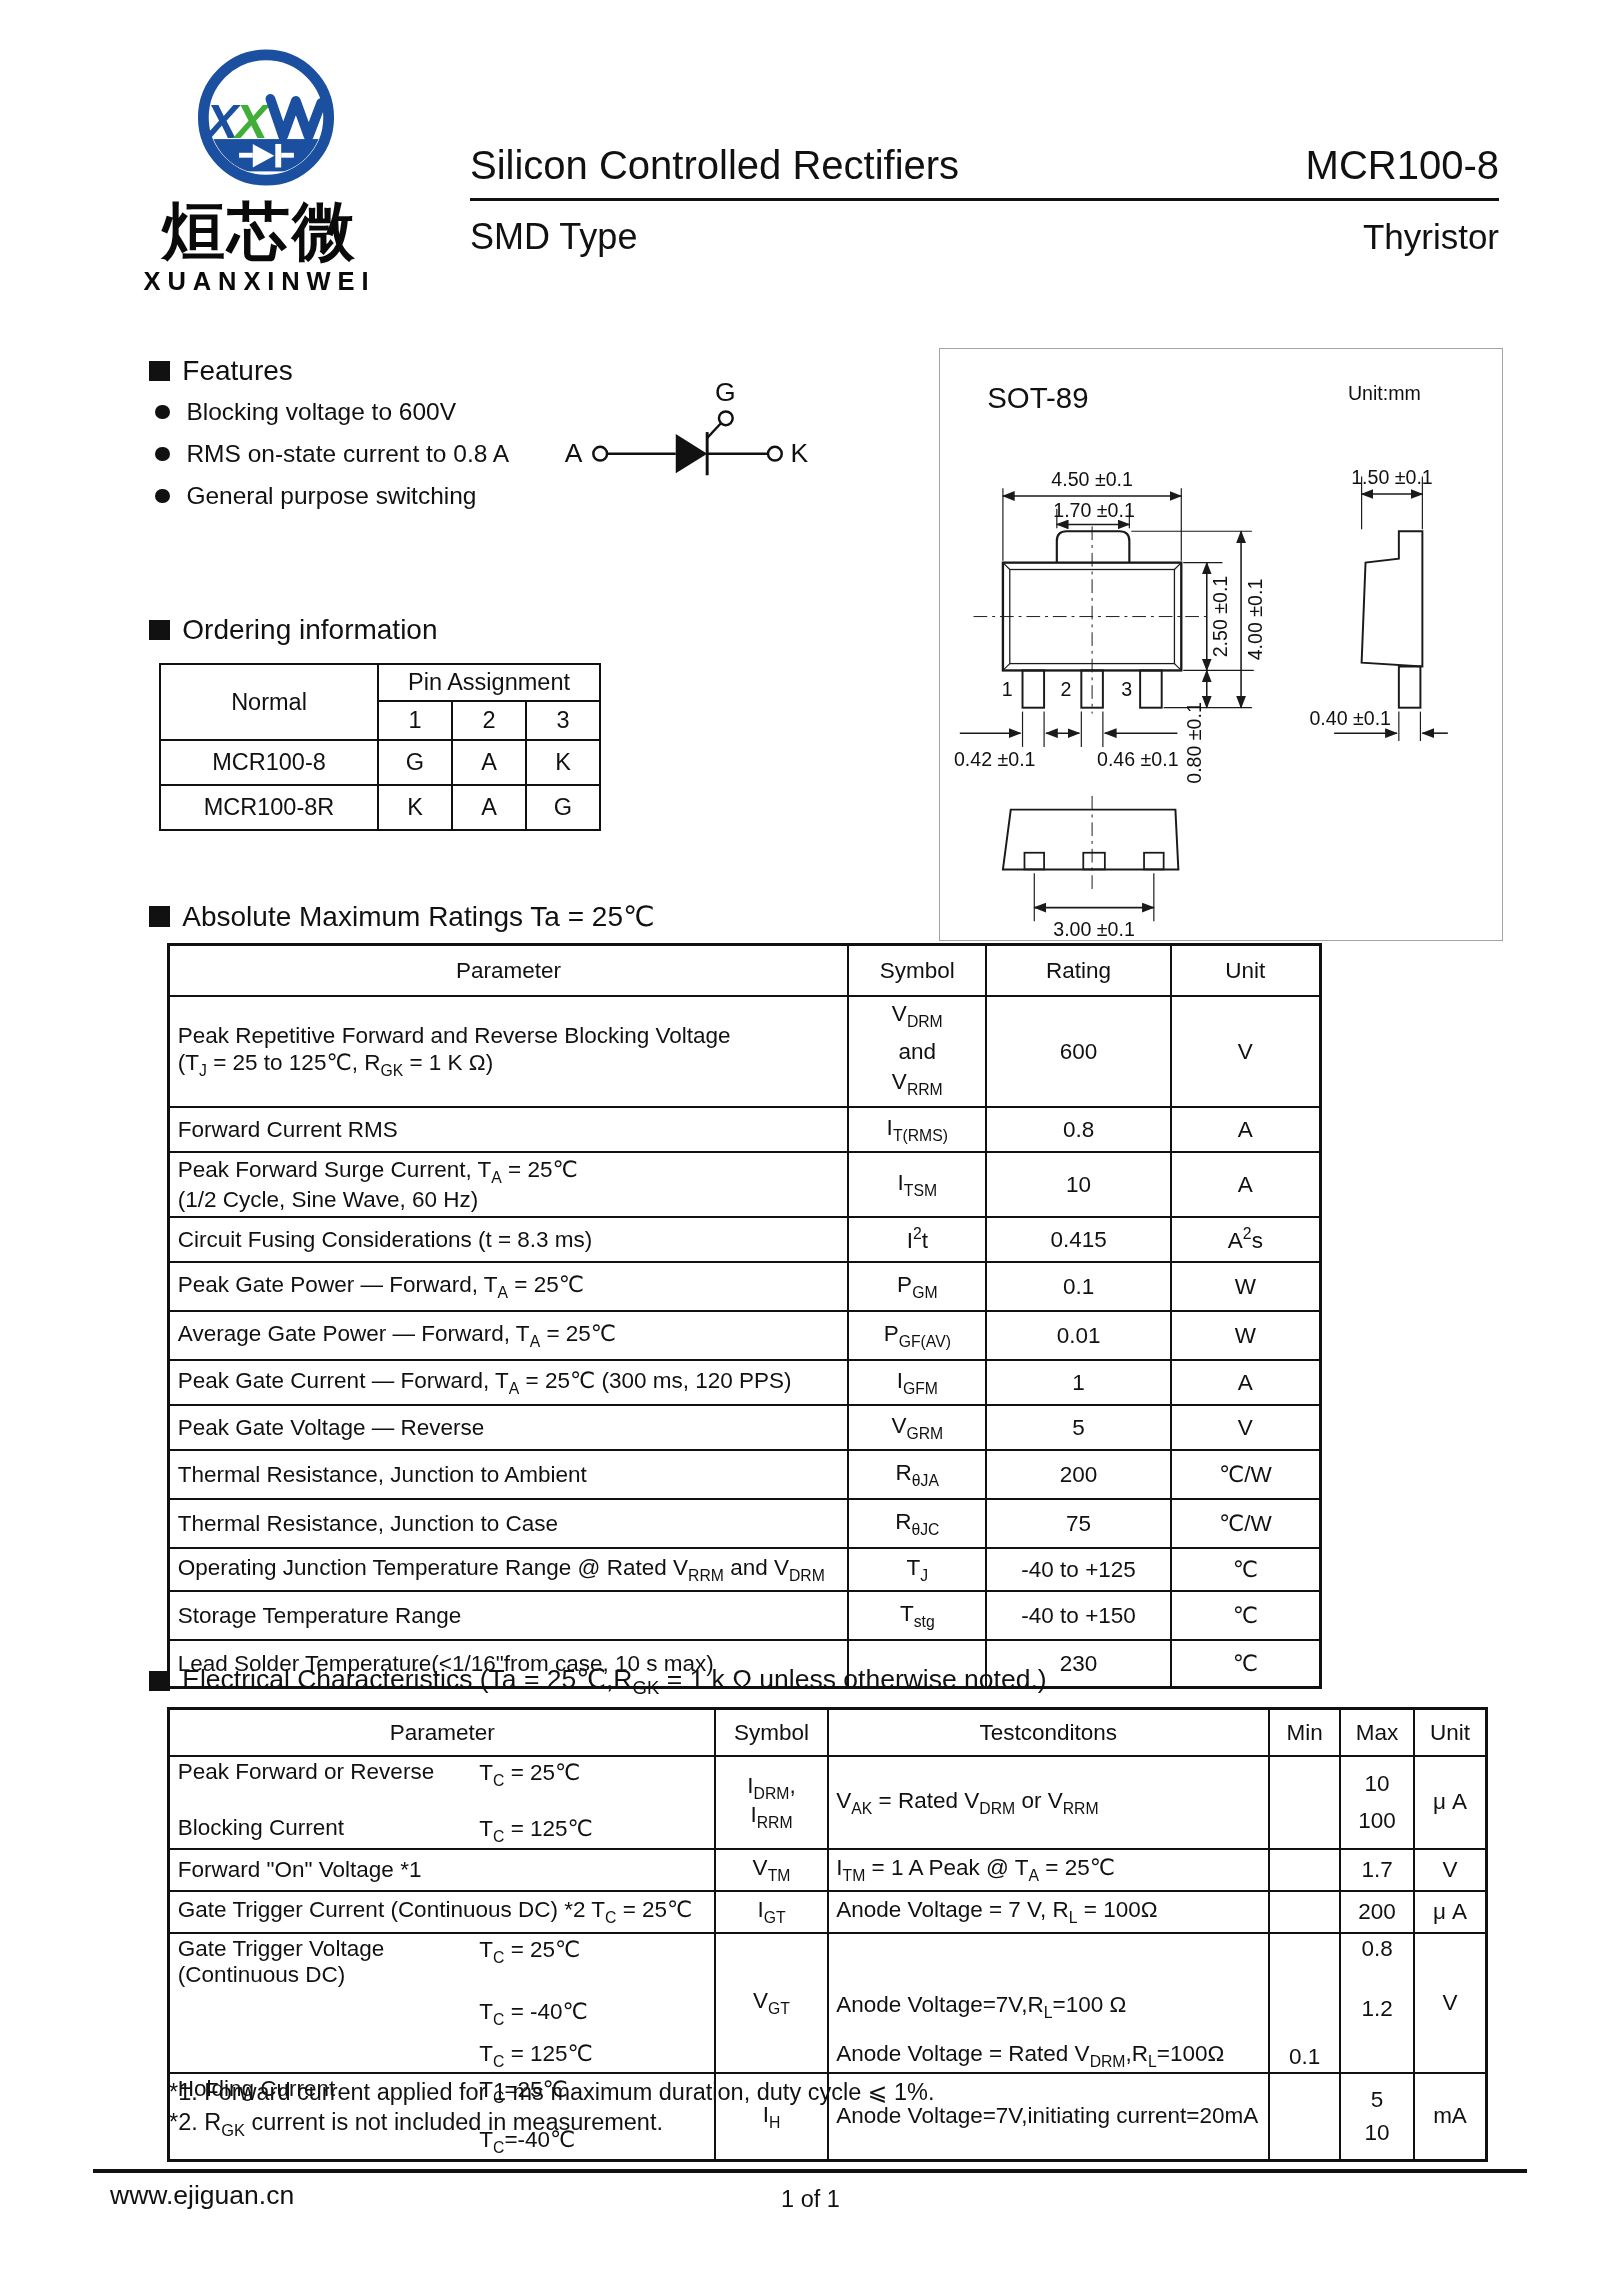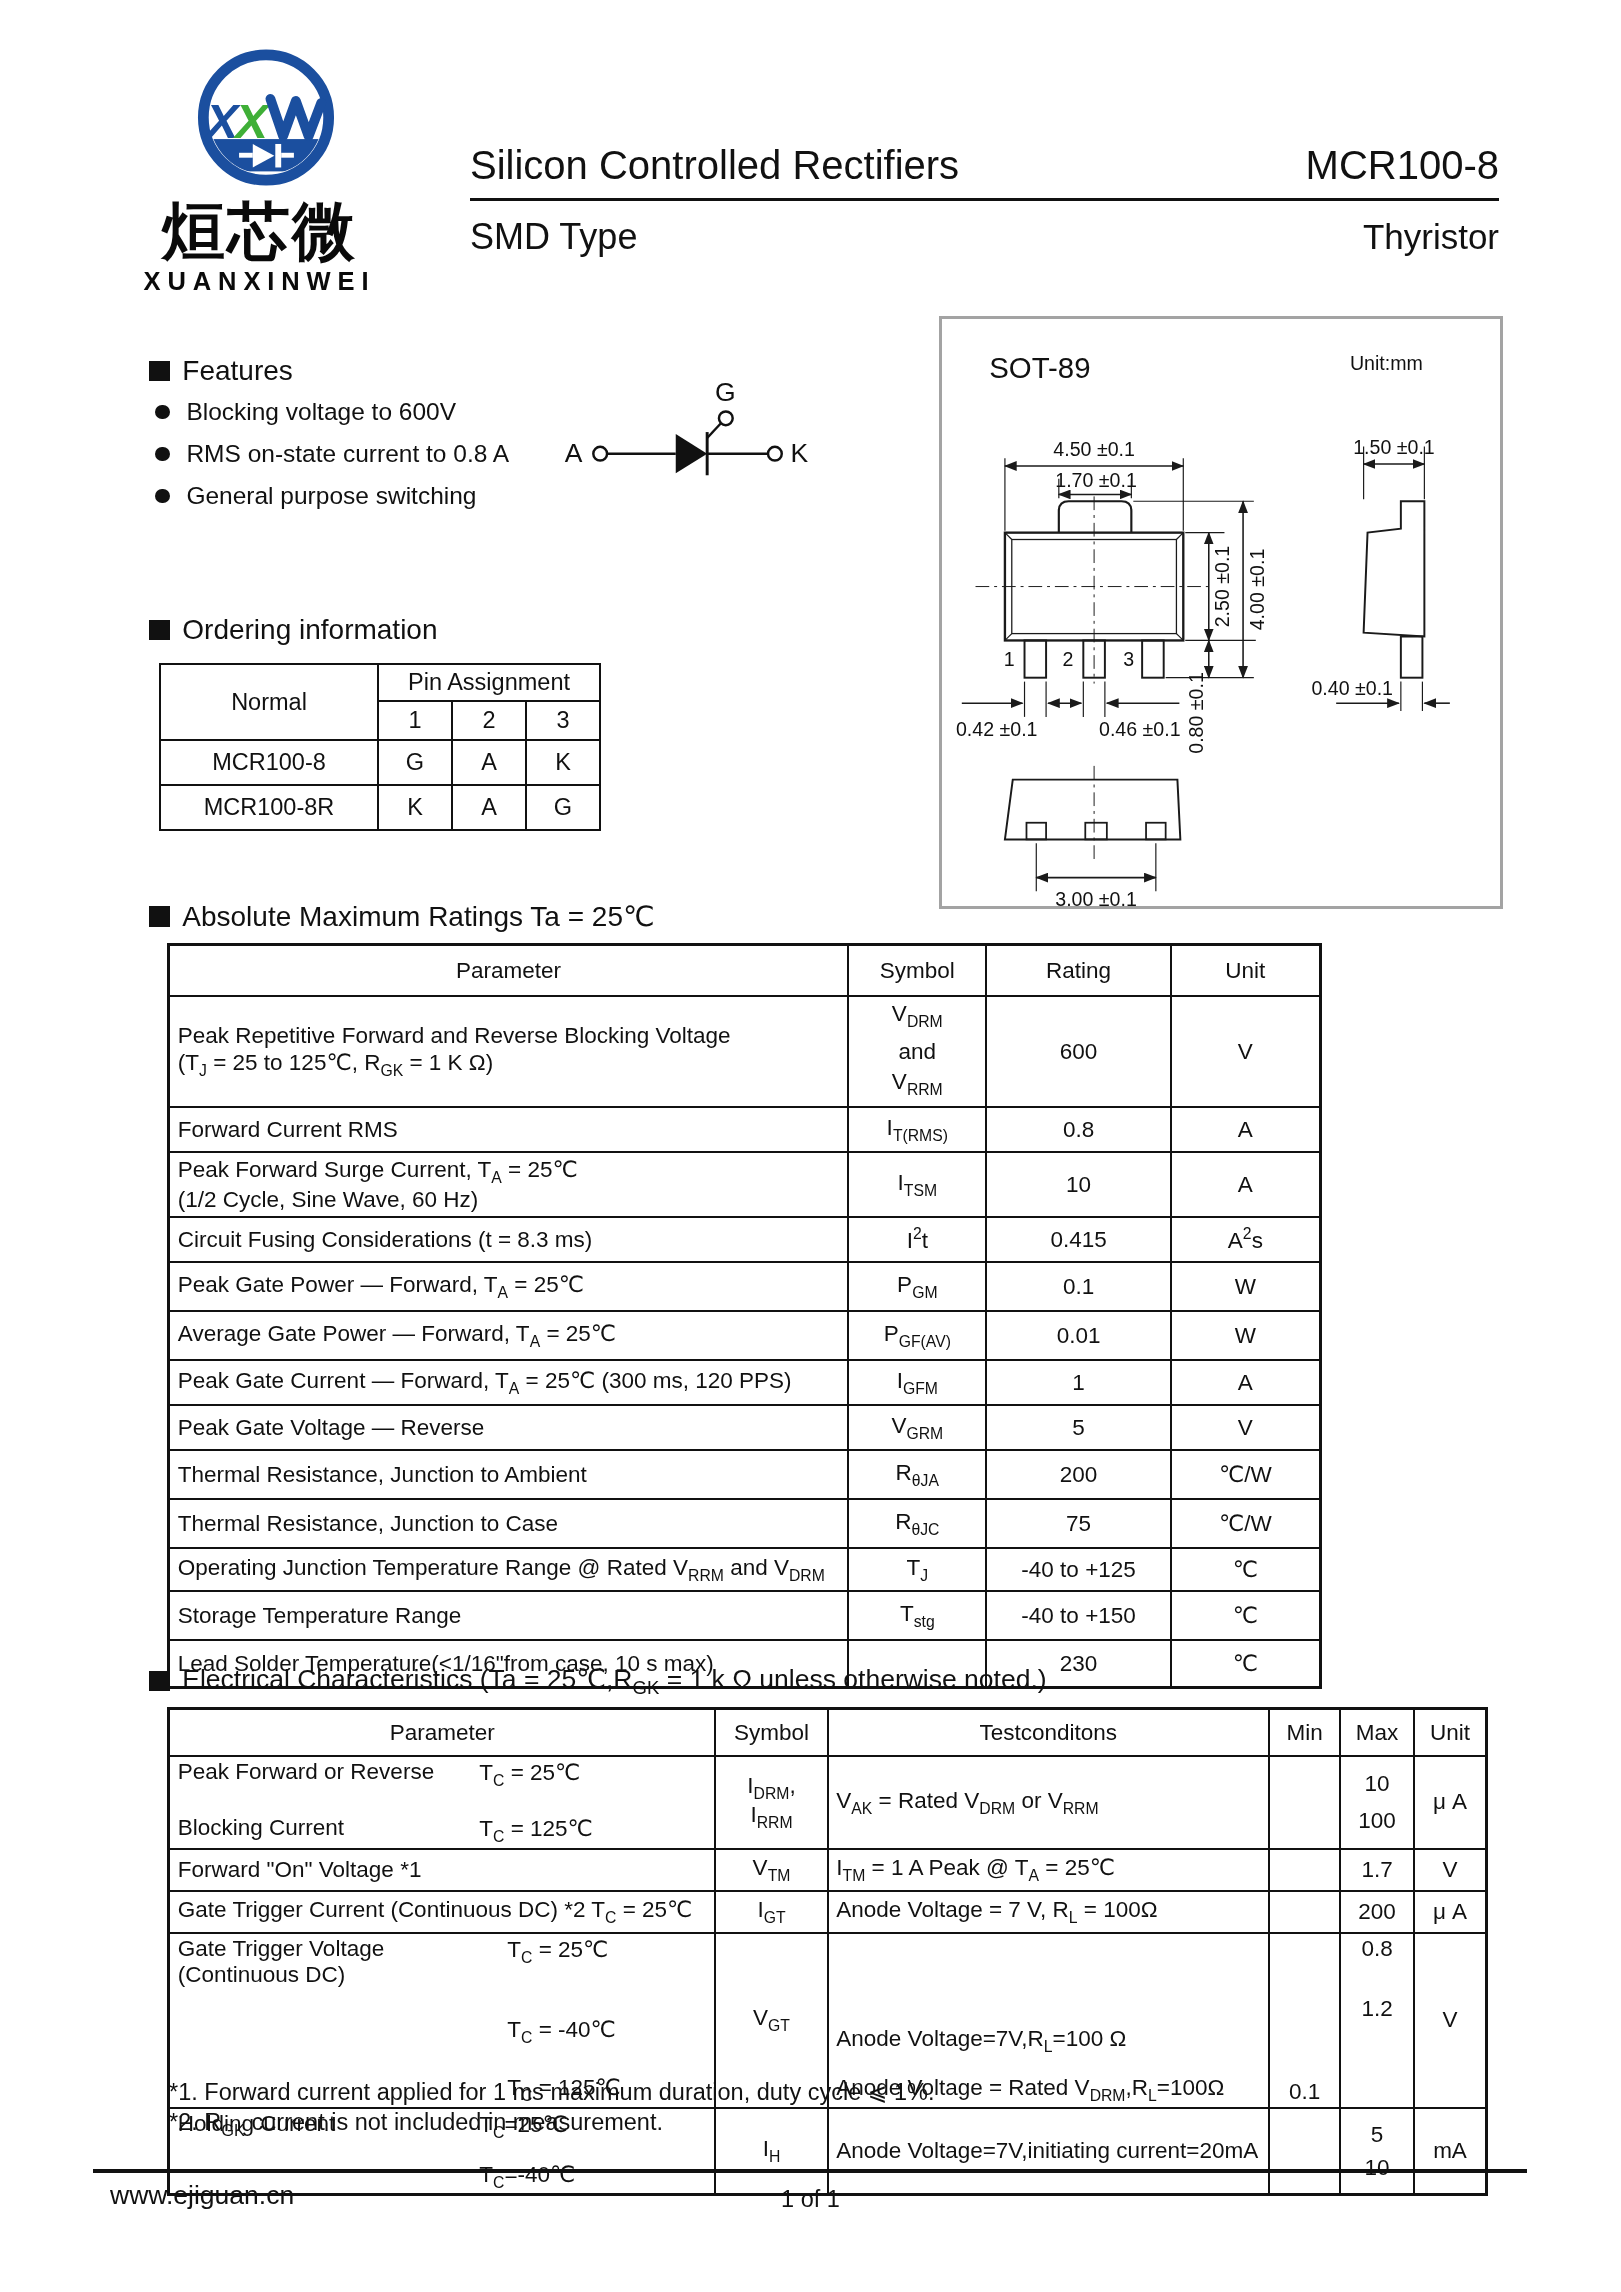--- a/index.html
+++ b/index.html
@@ -28,21 +28,21 @@
   
   .sect{position:absolute;display:flex;align-items:center;font-size:28px;}
   .sq{display:inline-block;width:20.6px;height:20.6px;background:#111;margin-right:12.7px;flex:none;}
 
   
   .feat-list{position:absolute;left:155px;top:391px;font-size:24.5px;}
   .feat-item{display:flex;align-items:center;height:42px;}
   .dot{width:14.7px;height:14.7px;border-radius:50%;background:#111;margin-right:16.7px;flex:none;}
 
   
-  .pkgbox{position:absolute;left:939px;top:316px;width:564px;height:593px;border:3px solid #a3a3a3;box-sizing:border-box;}
+  .pkgbox{position:absolute;left:939px;top:348px;width:564px;height:593px;border:1px solid #a3a3a3;box-sizing:border-box;}
   .pkgbox svg{display:block;}
   .dwg{stroke:#1a1a1a;fill:none;}
   .dim{stroke:#1a1a1a;stroke-width:1.6;fill:none;}
   .ext{stroke:#1a1a1a;stroke-width:1.2;fill:none;}
   .cl{stroke:#1a1a1a;stroke-width:1;stroke-dasharray:14 5 3 5;fill:none;}
   .dimtxt{font-size:20px;fill:#111;}
   .bigtxt{font-size:30px;fill:#111;}
 
   
   .ord-table{position:absolute;left:159px;top:663px;border-collapse:collapse;table-layout:fixed;font-size:23.5px;}
@@ -63,21 +63,21 @@
   .h37 td{height:36px;}
   .h60 td{height:59px;}
   .h70 td{height:69px;}
   .h84 td{height:82px;}
   .h98 td{height:96px;}
   .lh34{line-height:33px;}
   .lh36{line-height:37px;}
   .sym3{line-height:30px;}
   .pgrid{display:grid;grid-template-columns:57% 43%;}
   .pgrid.g26{row-gap:25.5px;}
-  .pgrid.g12{row-gap:10.8px;gap:28px;}
+  .pgrid.g12{row-gap:10.8px;}
   .pgrid.g18{row-gap:19.6px;}
   td.vb{vertical-align:bottom;padding-bottom:7.8px;}
   td.vt{vertical-align:top;padding-top:5.9px;}
   .mb18{margin-bottom:19.6px;}
   .mt16{margin-top:34px;}
 
   
   .note{position:absolute;left:169px;font-size:23.5px;}
   .foot-rule{position:absolute;left:93px;top:2169px;width:1434px;height:3.9px;background:#111;}
   .foot-web{position:absolute;left:110px;top:2180px;font-size:26.5px;}

